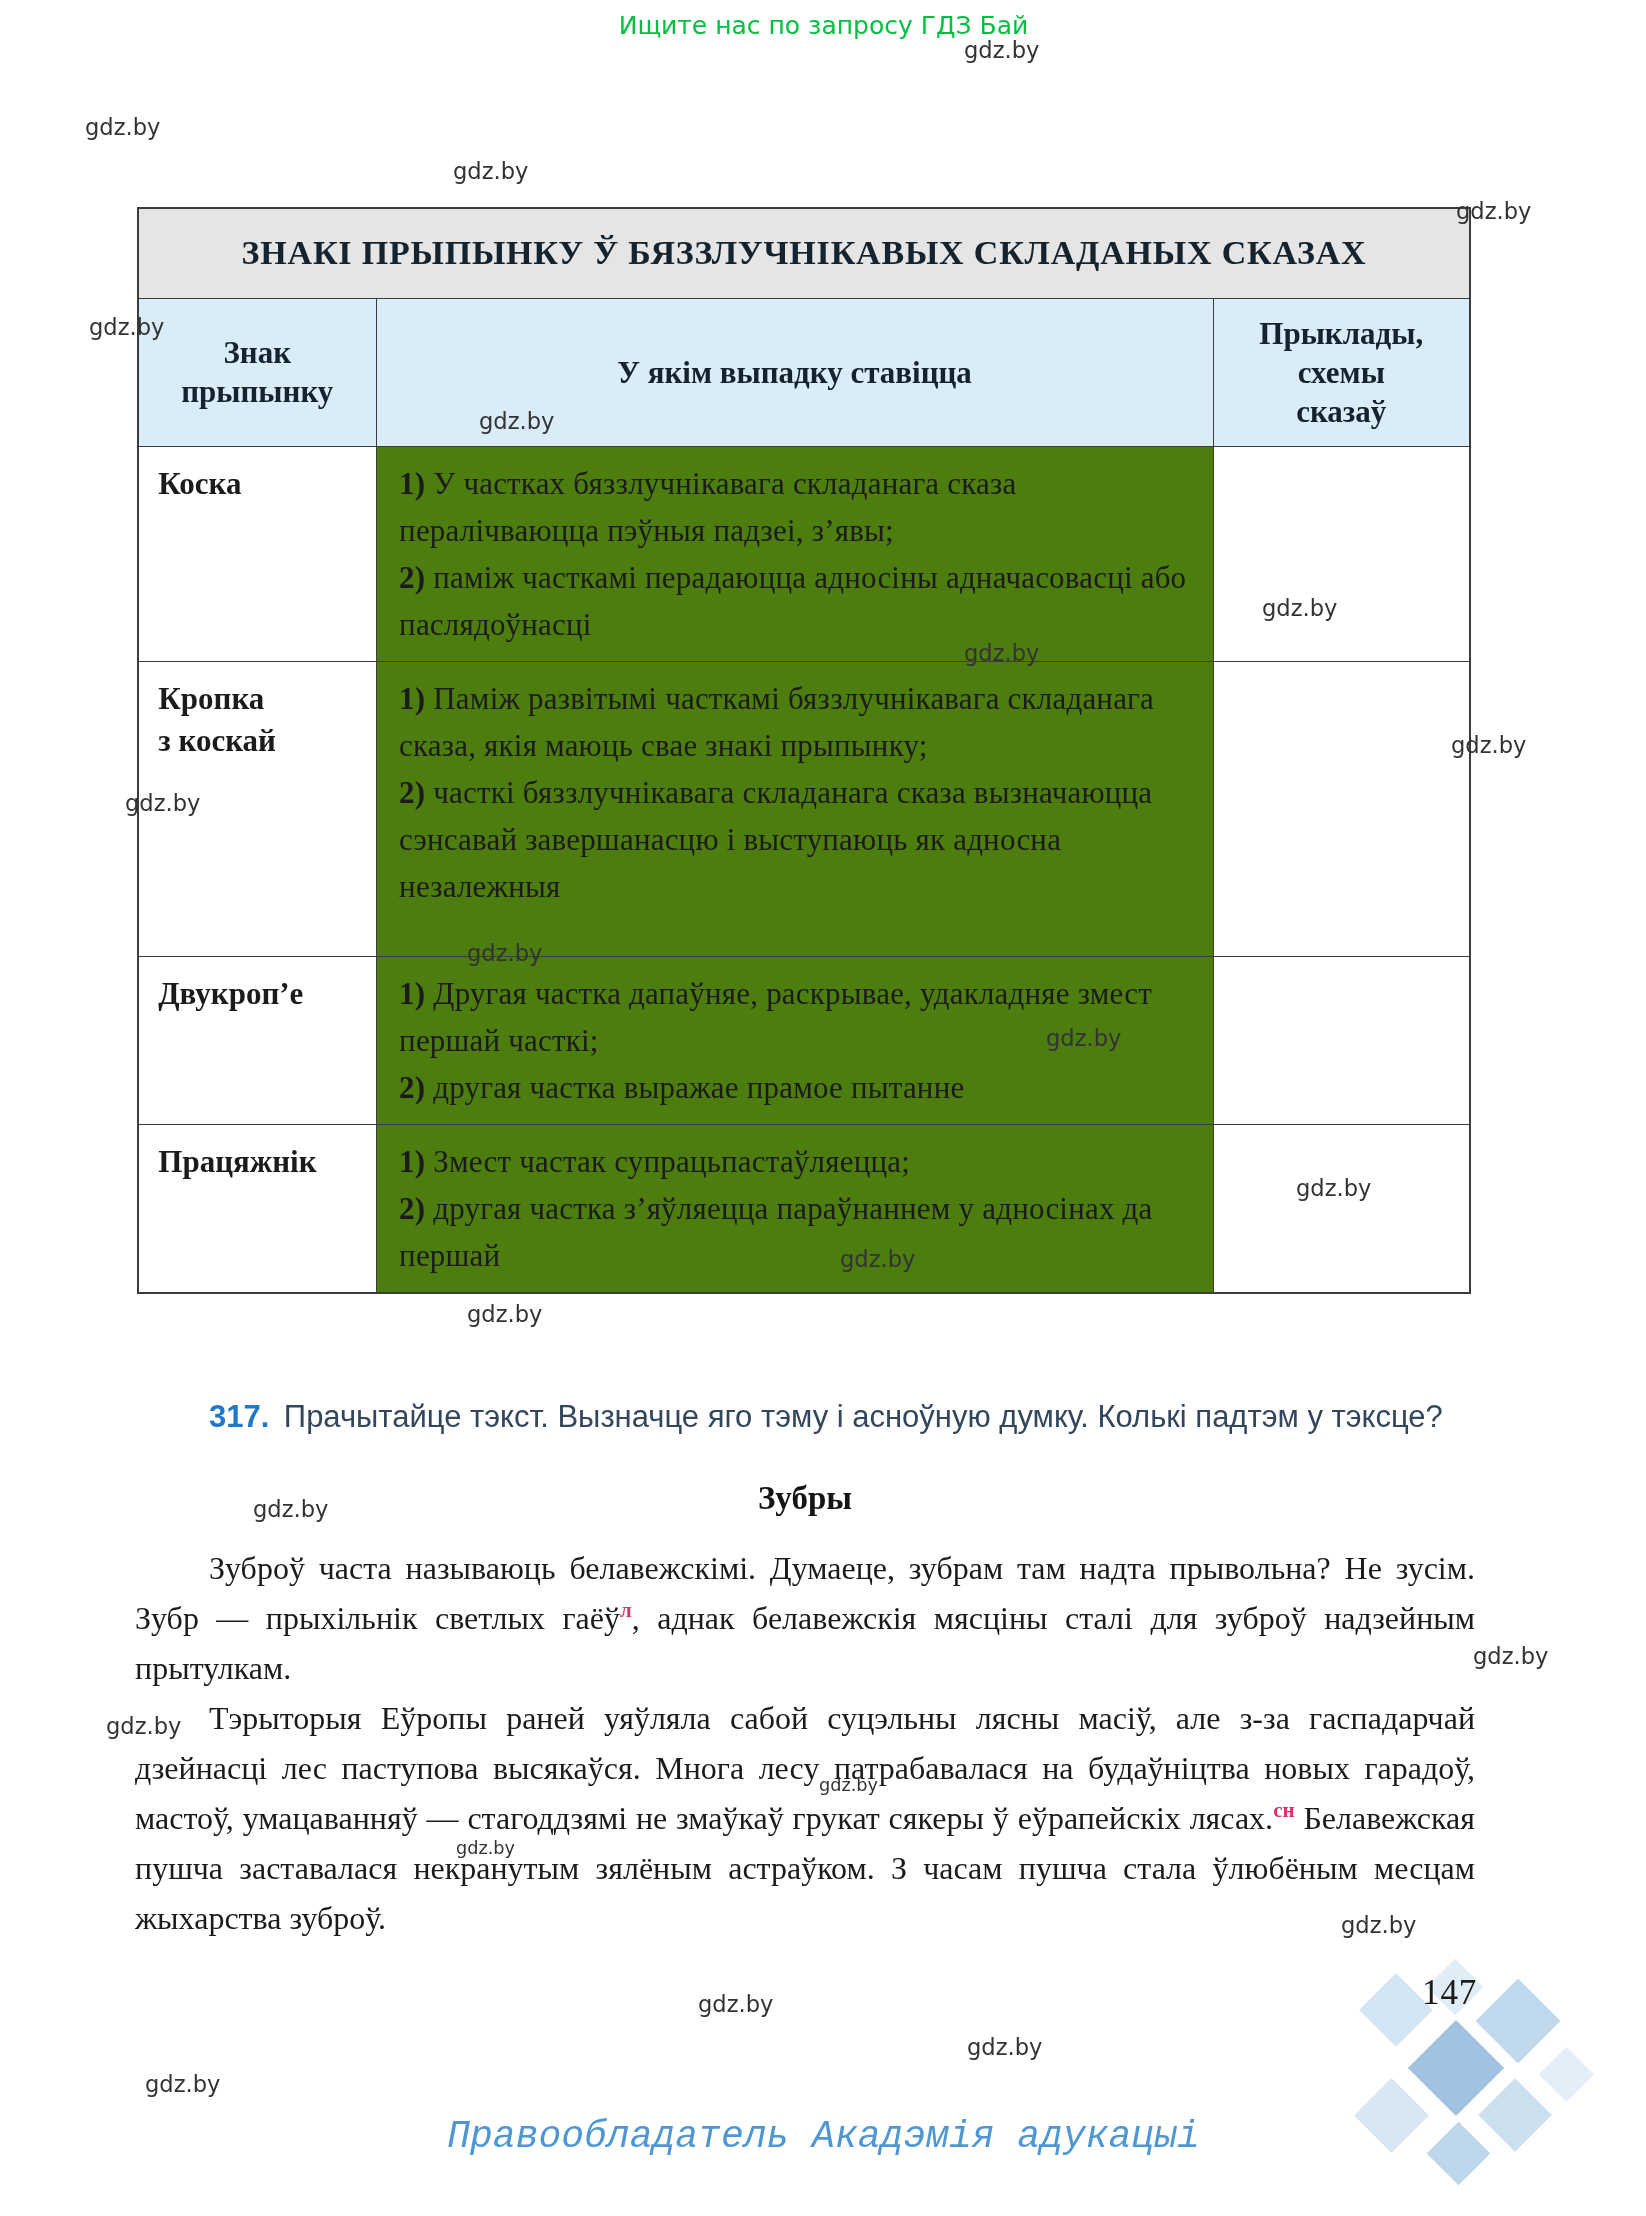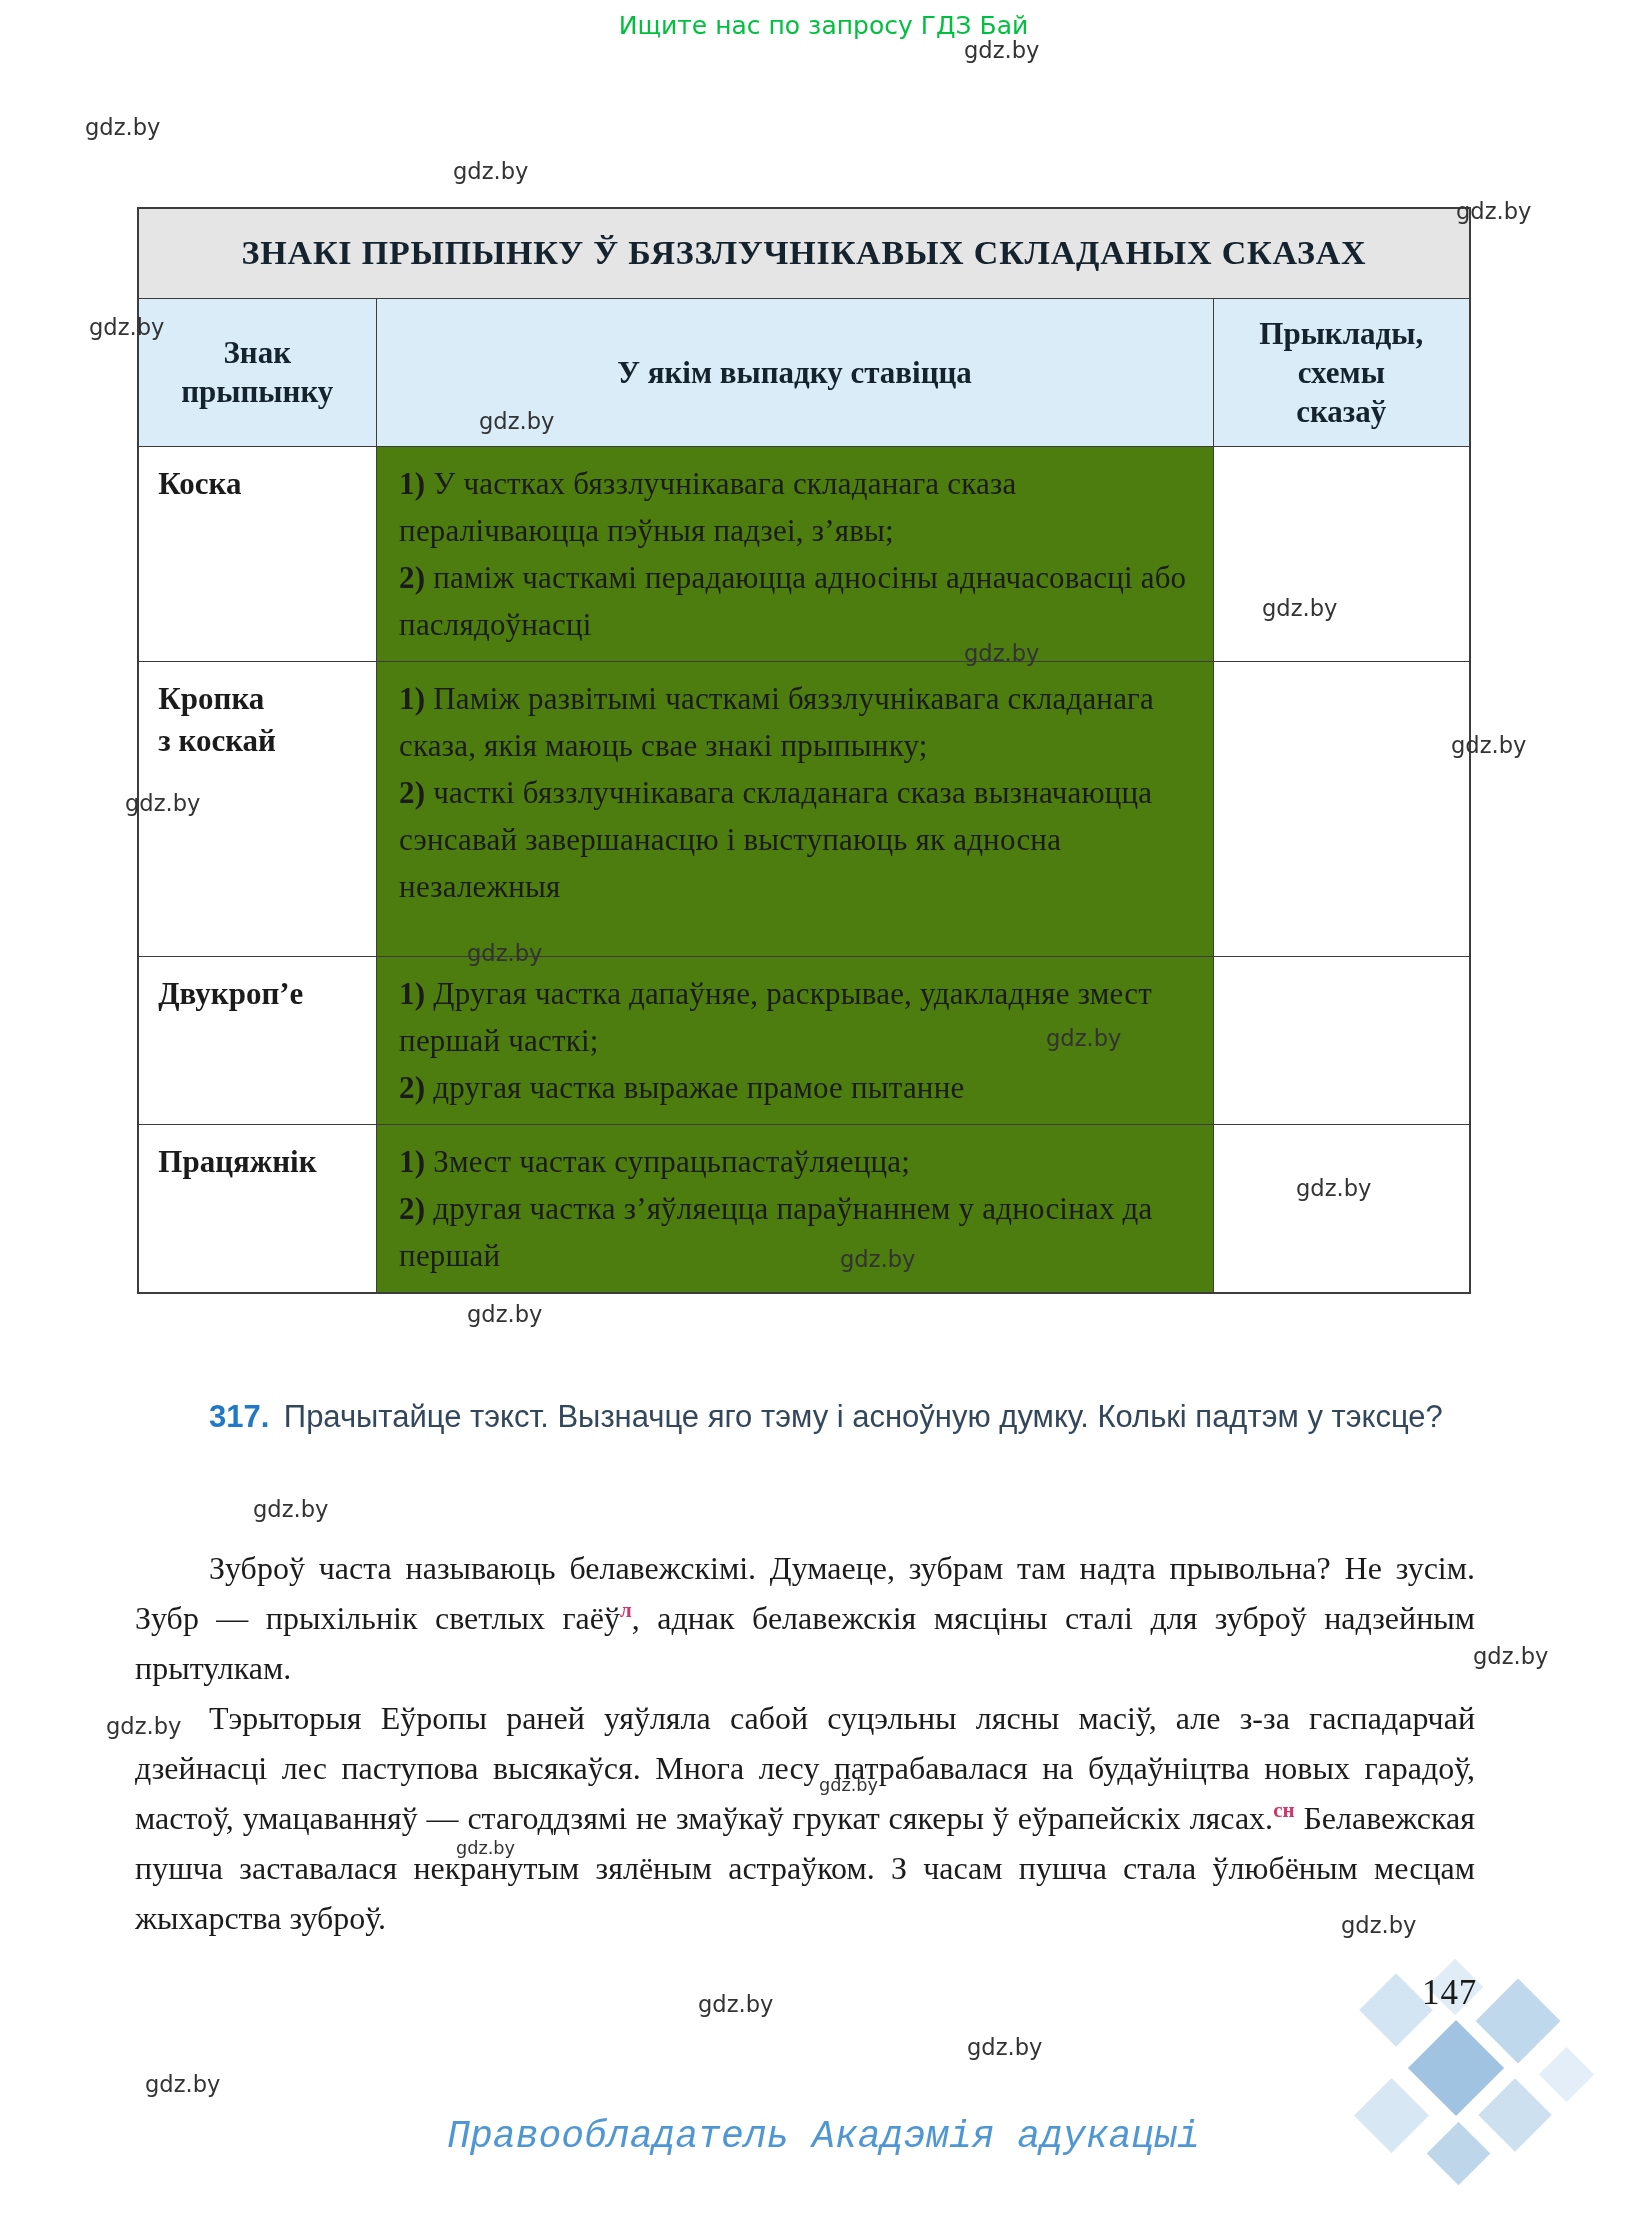--- a/index.html
+++ b/index.html
@@ -165,20 +165,21 @@
           <td class="examples"></td>
         </tr>
       </tbody>
     </table>
   </div>
 
   <div class="exercise">
     <span class="ex-num">317.</span><span>Прачытайце тэкст. Вызначце яго тэму і асноўную думку. Колькі падтэм у тэксце?</span>
   </div>
 
+  <div class="story-title">Зубры</div>
 
   <div class="story">
     <p><span>Зуброў часта называюць белавежскімі. Думаеце, зубрам там надта прывольна? Не зусім. Зубр — прыхільнік светлых гаёў</span><sup class="note">л</sup><span>, аднак белавежскія мясціны сталі для зуброў надзейным прытулкам.</span></p>
     <p><span>Тэрыторыя Еўропы раней уяўляла сабой суцэльны лясны масіў, але з-за гаспадарчай дзейнасці лес паступова высякаўся. Многа лесу патрабавалася на будаўніцтва новых гарадоў, мастоў, умацаванняў — стагоддзямі не змаўкаў грукат сякеры ў еўрапейскіх лясах.</span><sup class="note">сн</sup><span> Белавежская пушча заставалася некранутым зялёным астраўком. З часам пушча стала ўлюбёным месцам жыхарства зуброў.</span></p>
   </div>
 
   <div class="page-num">147</div>
 
   <div class="diamond" style="left:1370px;top:1984px;width:52px;height:52px;background:#d3e4f2;"></div>
   <div class="diamond" style="left:1435px;top:1967px;width:40px;height:40px;background:#e0edf7;"></div>

